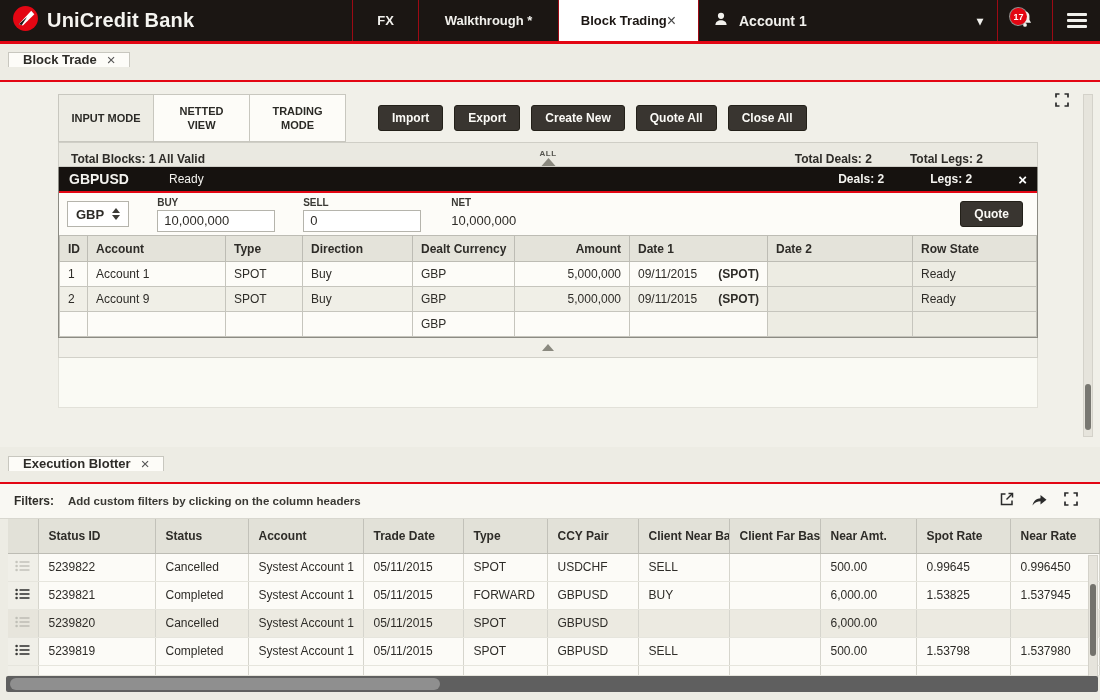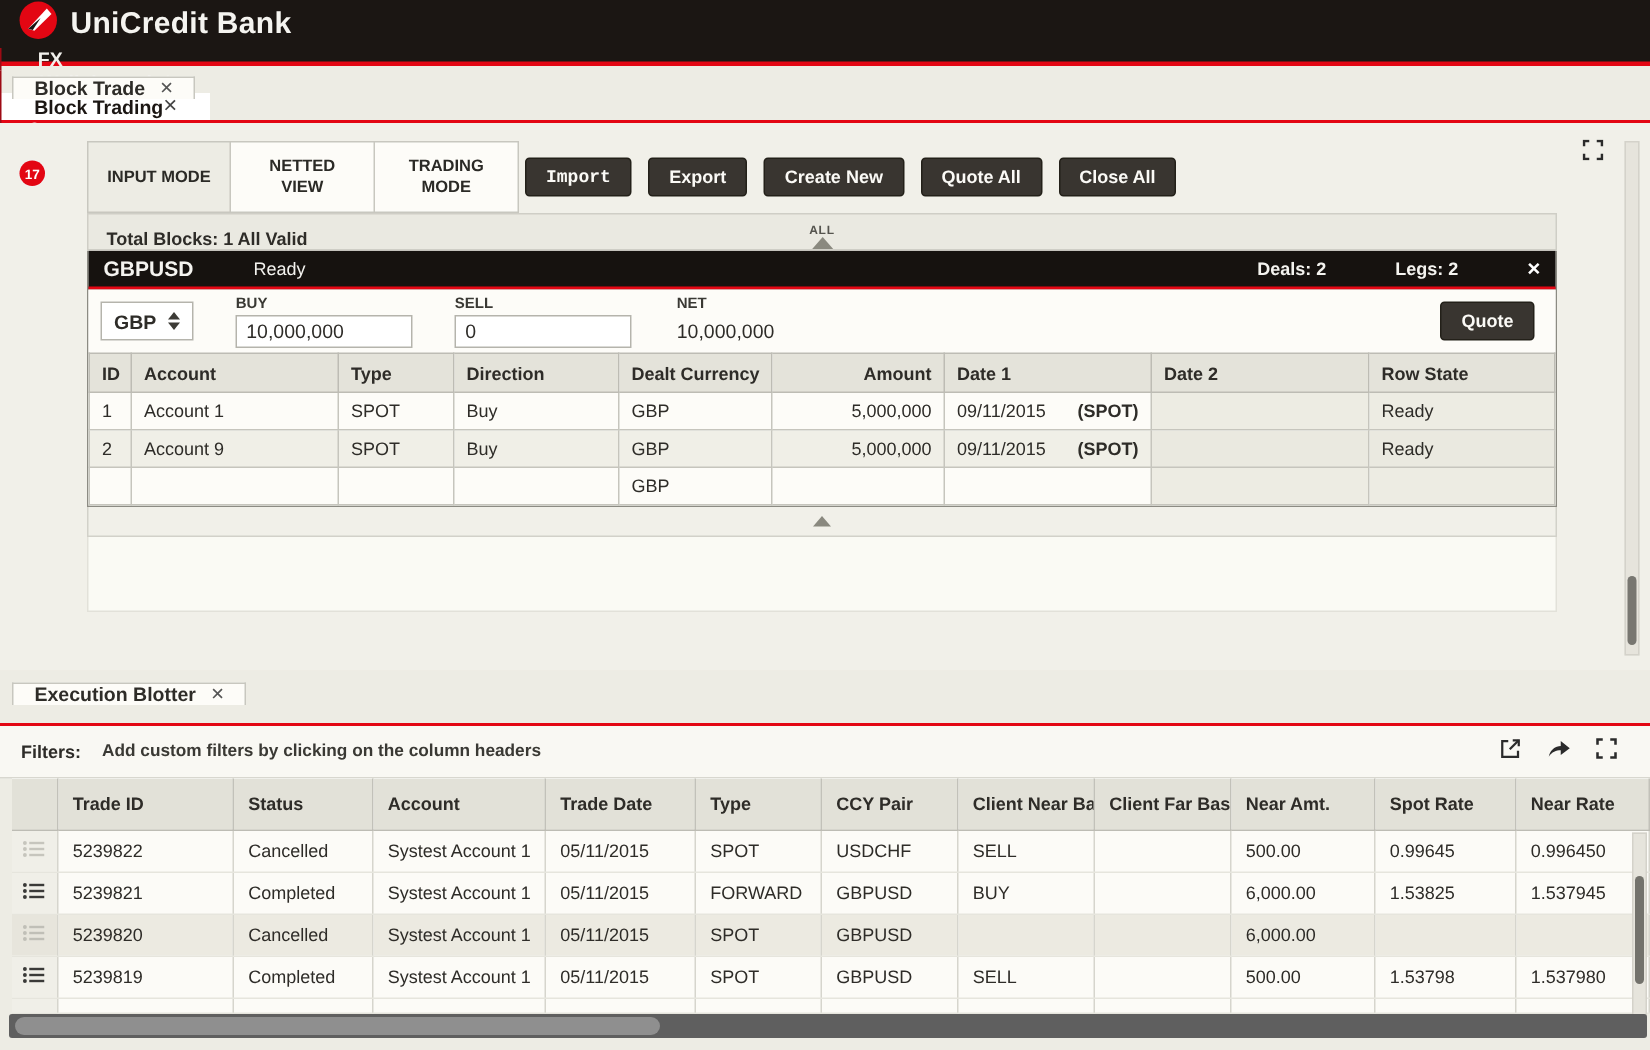--- a/index.html
+++ b/index.html
@@ -1,21 +1,21 @@
 <!DOCTYPE html>
 <html><head>
 <meta charset="utf-8">
 <style>
   * { margin:0; padding:0; box-sizing:border-box; }
   html,body { width:1100px; height:700px; overflow:hidden; }
   body { font-family:"Liberation Sans", sans-serif; color:#2e2c28; }
   .app { position:relative; width:1100px; height:700px; background:#edece4; overflow:hidden; }
 
   
-  .topbar { height:44px; background:#1b1613; border-bottom:3px solid #e30613; display:flex; align-items:stretch;flex-direction:column; }
+  .topbar { height:44px; background:#1b1613; border-bottom:3px solid #e30613; display:flex; align-items:stretch; }
   .brand { display:flex; align-items:center; gap:8px; padding-left:12px; flex:1; }
   .brand-text { color:#f5f4f0; font-size:20px; font-weight:bold; letter-spacing:.2px; }
   .top-item { display:flex; align-items:center; justify-content:center; border-left:1px solid #9d0a14; color:#f1f0ec; font-size:13px; font-weight:bold; }
   .ti-fx { width:66px; }
   .ti-walk { width:140px; }
   .ti-active { width:140px; background:#ffffff; color:#1b1613; }
   .ti-active .x { color:#444; font-weight:normal; font-size:16px; }
   .ti-account { width:299px; justify-content:flex-start; padding:0 14px; gap:10px; font-size:14px; }
   .ti-account .spacer { flex:1; }
   .chev { color:#f1f0ec; font-size:12px; }
@@ -35,21 +35,21 @@
   .panel-expand { position:absolute; top:11px; right:31px; }
   .vscroll-main { position:absolute; top:12px; right:7px; bottom:10px; width:10px; background:#e6e4dc; border:1px solid #d4d2ca; }
   .vscroll-main .thumb { position:absolute; bottom:6px; left:1px; width:6px; height:46px; background:#787771; border-radius:3px; }
   .bt-content { margin:0 62px 0 58px; padding-top:12px; }
 
   .tabs-row { display:flex; align-items:stretch; height:48px; padding-right:14px; }
   .mode-tab { width:96px; background:#fdfcf8; border:1px solid #c8c7bf; border-left:none; display:flex; align-items:center; justify-content:center; text-align:center; font-size:11px; font-weight:bold; line-height:1.3; padding:4px 12px; color:#2b2a26; }
   .mode-tab:first-child { border-left:1px solid #c8c7bf; }
   .mode-tab.active { background:#edece4; }
   .btn { background:#393530; color:#fbfaf6; border:1px solid #232019; border-radius:3px; font-family:"Liberation Sans",sans-serif; font-size:12px; font-weight:bold; padding:0 13px; height:26px; align-self:center; cursor:pointer; }
-  .tabs-row .btn.imp { margin-left:4px;font-family:Liberation Mono, monospace; }
+  .tabs-row .btn.imp { margin-left:32px; }
   .tabs-row .btn + .btn { margin-left:11px; }
   .tabs-row .push { margin-left:auto; }
 
   .totals-bar { margin-top:0; background:#eae9e1; border:1px solid #cfcec6; height:25px; display:flex; align-items:flex-end; font-size:12px; font-weight:bold; padding:0 12px; position:relative; }
   .totals-bar .mid { position:absolute; left:50%; transform:translateX(-50%); display:flex; flex-direction:column; align-items:center; line-height:1; }
   .totals-bar .mid .all-lbl { font-size:8px; color:#55544e; letter-spacing:.5px; }
   .tri-up { width:0; height:0; border-left:7px solid transparent; border-right:7px solid transparent; border-bottom:8px solid #8a897f; }
   .totals-bar .right { margin-left:auto; display:flex; gap:38px; padding-right:42px; }
 
   .block { border:1px solid #8c8b83; border-top:none; background:#fdfcf8; }
@@ -194,20 +194,24 @@
         <button class="btn">Create New</button>
         <button class="btn push">Quote All</button>
         <button class="btn">Close All</button>
       </div>
 
       <div class="totals-bar">
         <span>Total Blocks: 1 All Valid</span>
         <span class="mid">
           <span class="all-lbl">ALL</span>
           <span class="tri-up"></span>
+        </span>
+        <span class="right">
+          <span>Total Deals: 2</span>
+          <span>Total Legs: 2</span>
         </span>
       </div>
 
       <div class="block">
         <div class="block-head">
           <span class="pair">GBPUSD</span>
           <span class="ready">Ready</span>
           <span class="right">
             <span>Deals: 2</span>
             <span>Legs: 2</span>
@@ -365,21 +369,21 @@
           <col style="width:91px">
           <col style="width:91px">
           <col style="width:91px">
           <col style="width:96px">
           <col style="width:94px">
           <col>
         </colgroup>
       <thead>
         <tr>
           <th></th>
-          <th>Trade ID</th>
+          <th>Status ID</th>
           <th>Status</th>
           <th>Account</th>
           <th>Trade Date</th>
           <th>Type</th>
           <th>CCY Pair</th>
           <th>Client Near Bas</th>
           <th>Client Far Base</th>
           <th>Near Amt.</th>
           <th>Spot Rate</th>
           <th>Near Rate</th>

